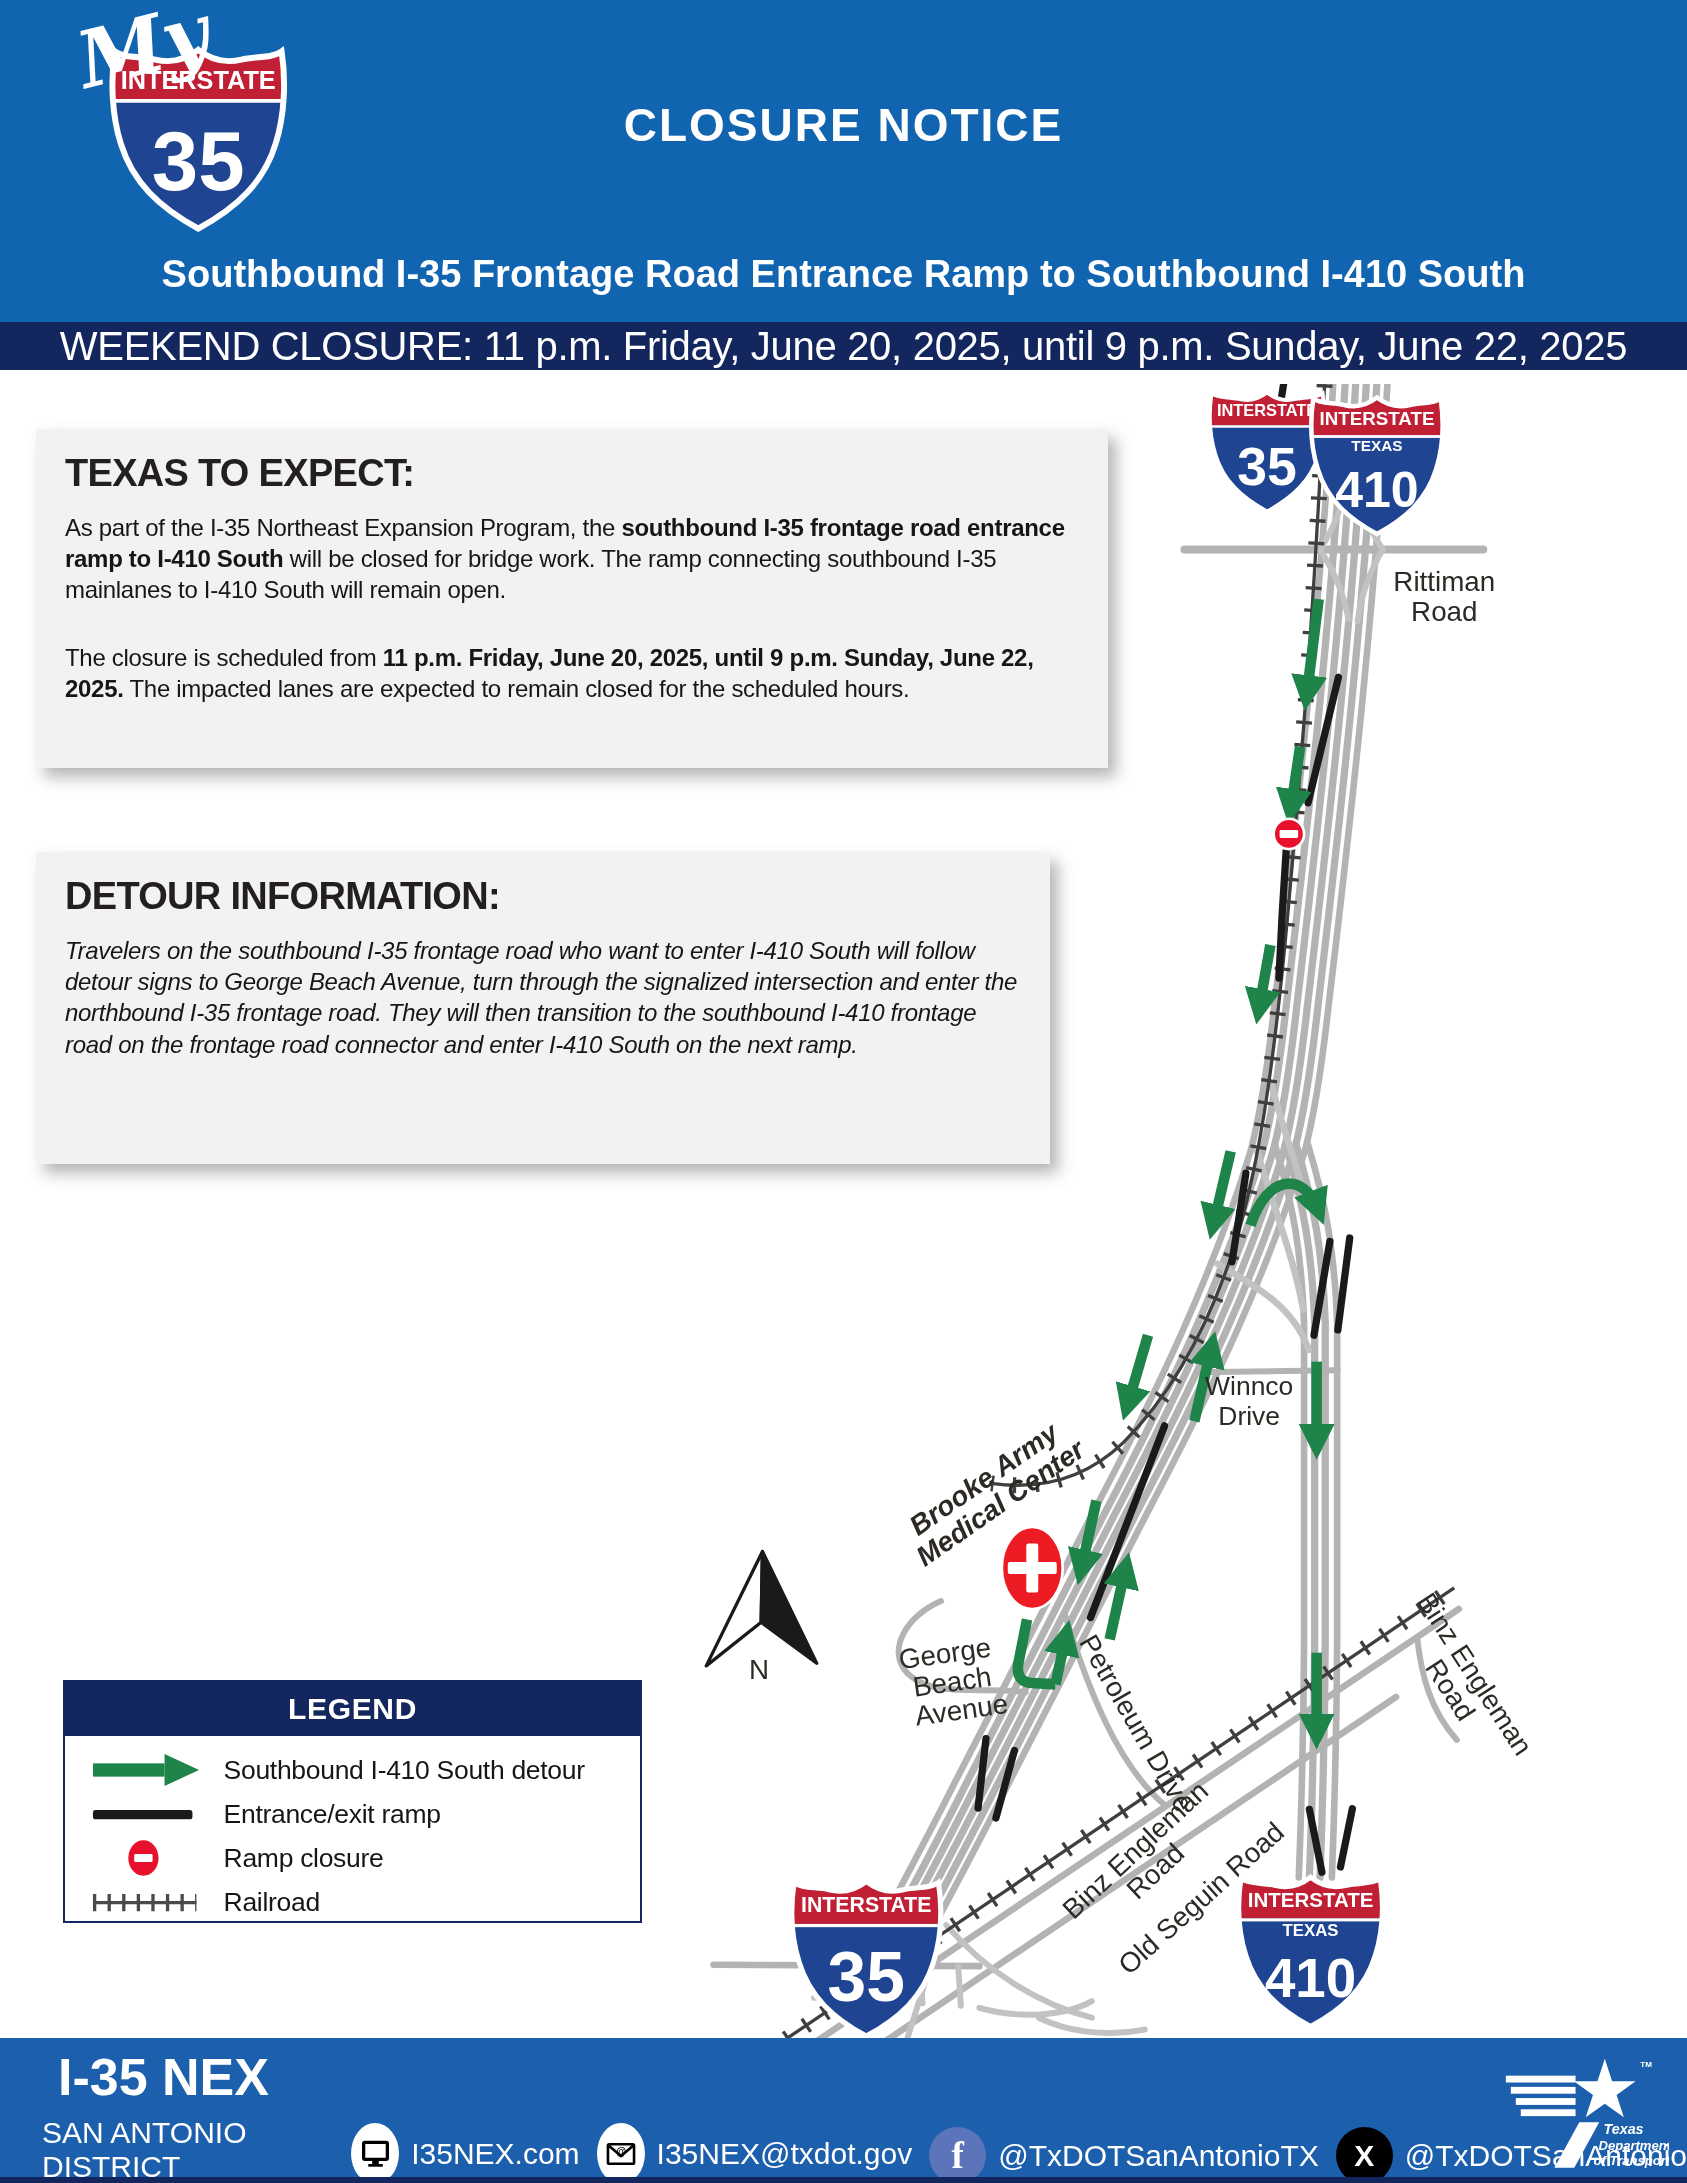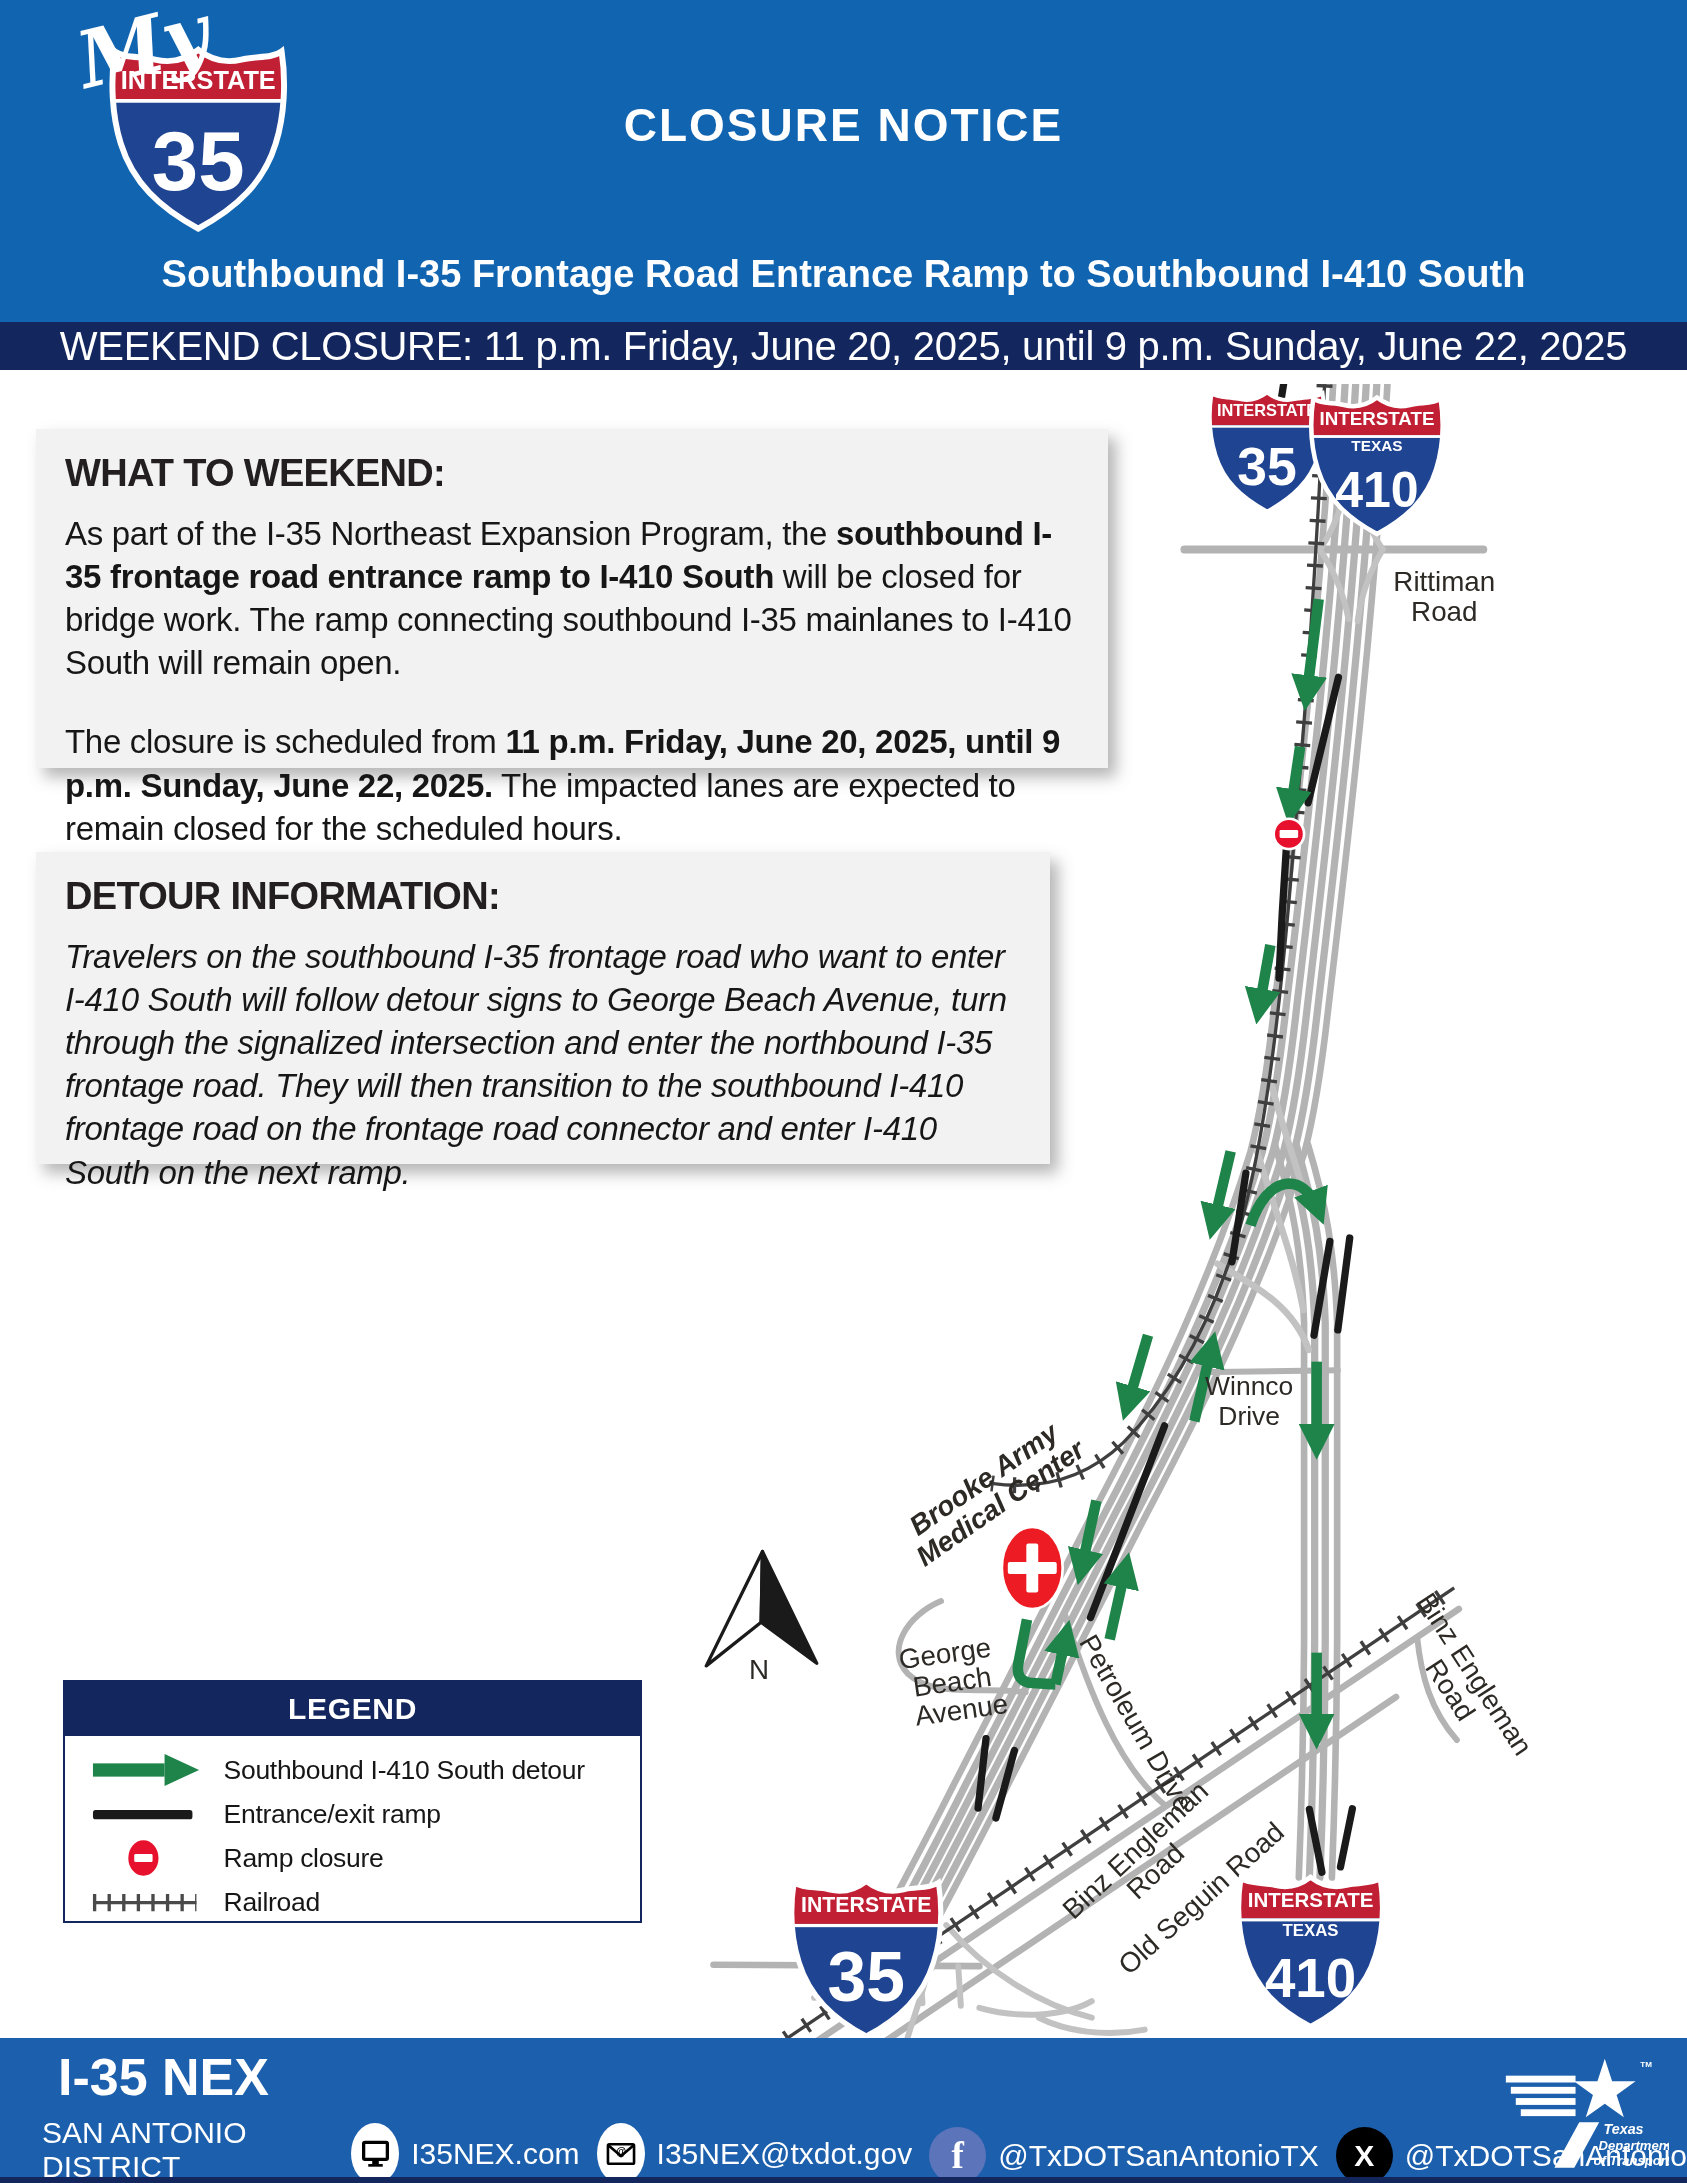--- a/index.html
+++ b/index.html
@@ -16,21 +16,21 @@
   .banner{position:absolute;left:0;top:322px;width:1687px;height:48px;background:#13275e;
           display:flex;align-items:center;justify-content:center;
           color:#fff;font-size:40px;font-weight:400;letter-spacing:-0.3px;}
 
   
   .info-box{position:absolute;background:#f2f2f3;box-shadow:8px 9.3px 14.6px rgba(90,90,90,.45);
             padding:22.5px 29px;box-sizing:border-box;}
   .expect-box{left:36px;top:429px;width:1072px;height:339px;}
   .detour-box{left:36px;top:852px;width:1014px;height:312px;}
   .box-title{font-size:38px;font-weight:800;color:#231f20;letter-spacing:-0.7px;margin:0 0 17px 0;}
-  .box-p{font-size:33px;line-height:1.31;color:#161616;margin:0;letter-spacing:-0.3px;}
+  .box-p{font-size:24px;line-height:1.31;color:#161616;margin:0;letter-spacing:-0.3px;}
   .box-p + .box-p{margin-top:36px;}
   .box-p .b{font-weight:800;}
   .detour-body{font-style:italic;}
 
   
   .map-svg{position:absolute;left:695px;top:384px;width:992px;height:1667px;}
   .rd{fill:none;stroke:#b3b3b3;stroke-linecap:round;stroke-linejoin:round;}
   .rd2{fill:none;stroke:#c2c2c2;stroke-linecap:round;stroke-linejoin:round;}
   .rr-t{fill:none;stroke:#3f3f3f;stroke-width:24;stroke-dasharray:5 29;}
   .rr-l{fill:none;stroke:#3f3f3f;stroke-width:5;}
@@ -104,21 +104,21 @@
       </g>
       <text x="60" y="120" fill="#ffffff" font-family="DejaVu Serif, serif" font-style="italic" font-weight="700" font-size="118" transform="rotate(-14 60 120)">My</text>
     </svg>
     <div class="page-title">CLOSURE NOTICE</div>
     <div class="page-subtitle">Southbound I-35 Frontage Road Entrance Ramp to Southbound I-410 South</div>
   </div>
 
   <div class="banner">WEEKEND CLOSURE: 11 p.m. Friday, June 20, 2025, until 9 p.m. Sunday, June 22, 2025</div>
 
   <div class="info-box expect-box">
-    <p class="box-title">WHAT TO WEEKEND:</p>
+    <p class="box-title">TEXAS TO EXPECT:</p>
     <p class="box-p"><span>As part of the I-35 Northeast Expansion Program, the </span><span class="b">southbound I-35 frontage road entrance ramp to I-410 South</span><span> will be closed for bridge work. The ramp connecting southbound I-35 mainlanes to I-410 South will remain open.</span></p>
     <p class="box-p"><span>The closure is scheduled from </span><span class="b">11 p.m. Friday, June 20, 2025, until 9 p.m. Sunday, June 22, 2025.</span><span> The impacted lanes are expected to remain closed for the scheduled hours.</span></p>
   </div>
 
   <div class="info-box detour-box">
     <p class="box-title">DETOUR INFORMATION:</p>
     <p class="box-p detour-body">Travelers on the southbound I-35 frontage road who want to enter I-410 South will follow detour signs to George Beach Avenue, turn through the signalized intersection and enter the northbound I-35 frontage road. They will then transition to the southbound I-410 frontage road on the frontage road connector and enter I-410 South on the next ramp.</p>
   </div>
 
   <svg class="map-svg" viewBox="0 0 1500 2520">

